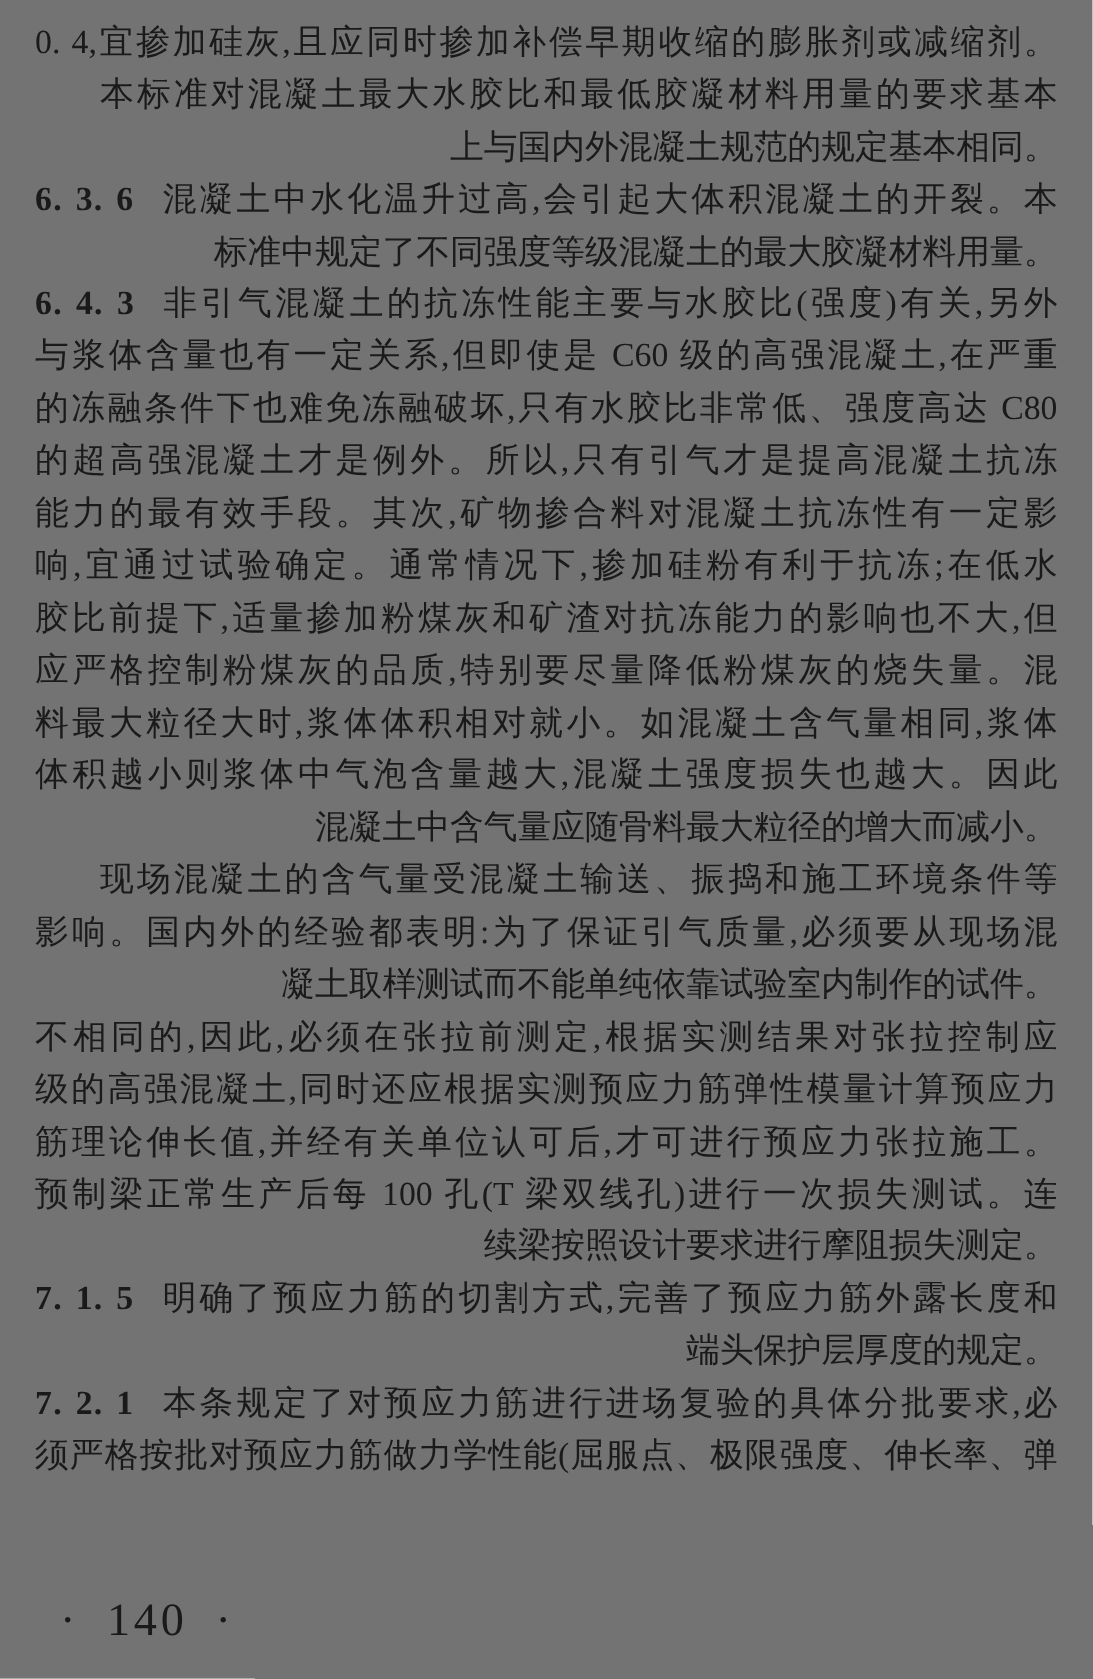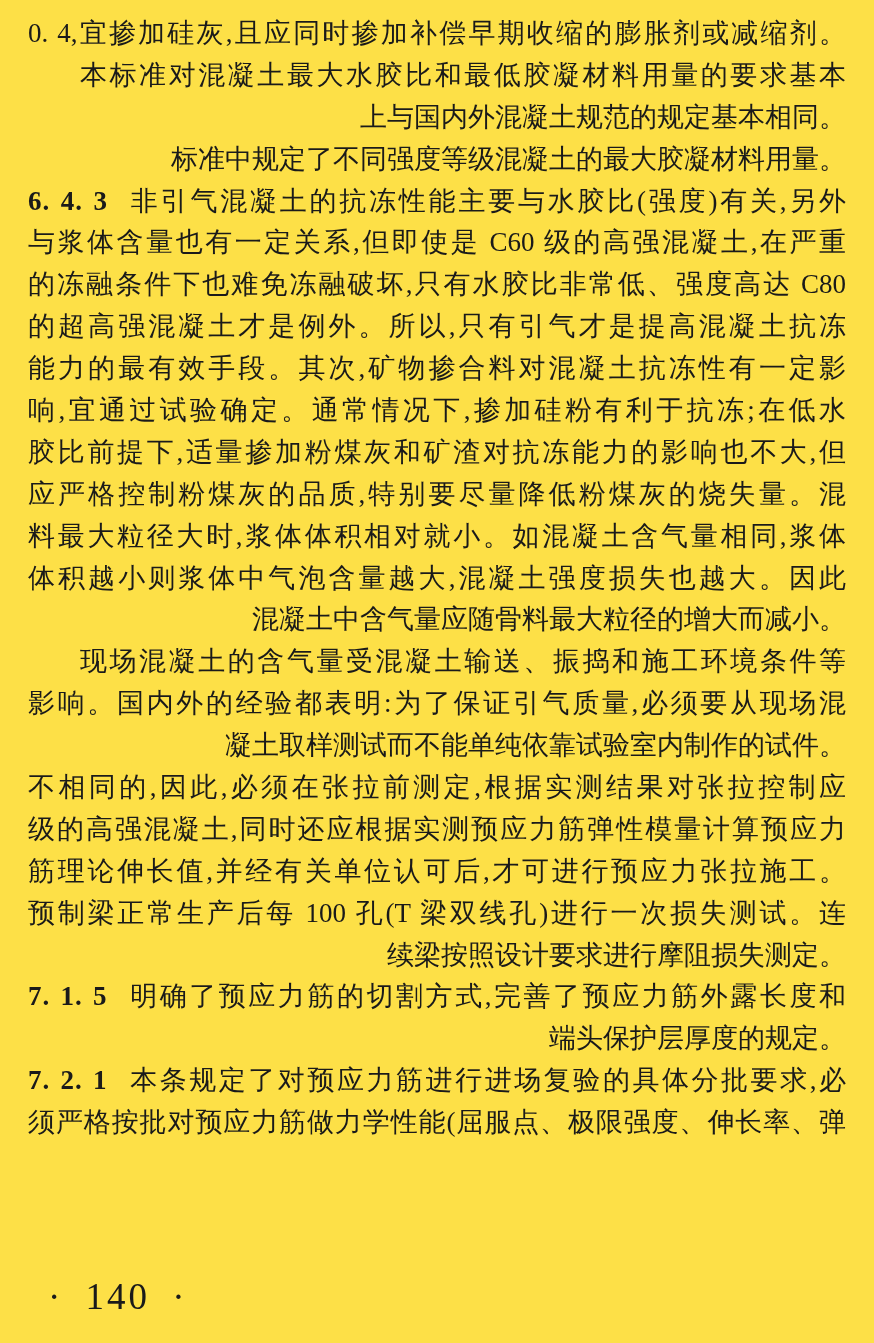--- a/index.html
+++ b/index.html
@@ -4,21 +4,21 @@
 <style>
   html, body {
     margin: 0;
     padding: 0;
     background: #ffffff;
   }
   .page {
     position: relative;
     width: 874px;
     height: 1343px;
-    background: #fde047;
+    background: #737373;
     color: #1a1a1a;
     font-family: "Liberation Serif", "DejaVu Serif", serif;
     overflow: hidden;
     box-sizing: border-box;
   }
   .text-body {
     position: absolute;
     top: 13px;
     left: 28px;
     width: 818px;
@@ -60,20 +60,21 @@
 <body>
 
 <div class="page">
   <div class="text-body" id="text-body">
   <div class="line full"><span class="ltext">0. 4,宜掺加硅灰,且应同时掺加补偿早期收缩的膨胀剂或减缩剂。</span></div>
 
   <div class="line full indent"><span class="ltext">本标准对混凝土最大水胶比和最低胶凝材料用量的要求基本</span></div>
 
   <div class="line"><span class="ltext">上与国内外混凝土规范的规定基本相同。</span></div>
 
+  <div class="line full"><span class="secnum">6. 3. 6</span><span class="ltext">混凝土中水化温升过高,会引起大体积混凝土的开裂。本</span></div>
 
   <div class="line"><span class="ltext">标准中规定了不同强度等级混凝土的最大胶凝材料用量。</span></div>
 
   <div class="line full"><span class="secnum">6. 4. 3</span><span class="ltext">非引气混凝土的抗冻性能主要与水胶比(强度)有关,另外</span></div>
 
   <div class="line full"><span class="ltext">与浆体含量也有一定关系,但即使是 C60 级的高强混凝土,在严重</span></div>
 
   <div class="line full"><span class="ltext">的冻融条件下也难免冻融破坏,只有水胶比非常低、强度高达 C80</span></div>
 
   <div class="line full"><span class="ltext">的超高强混凝土才是例外。所以,只有引气才是提高混凝土抗冻</span></div>

